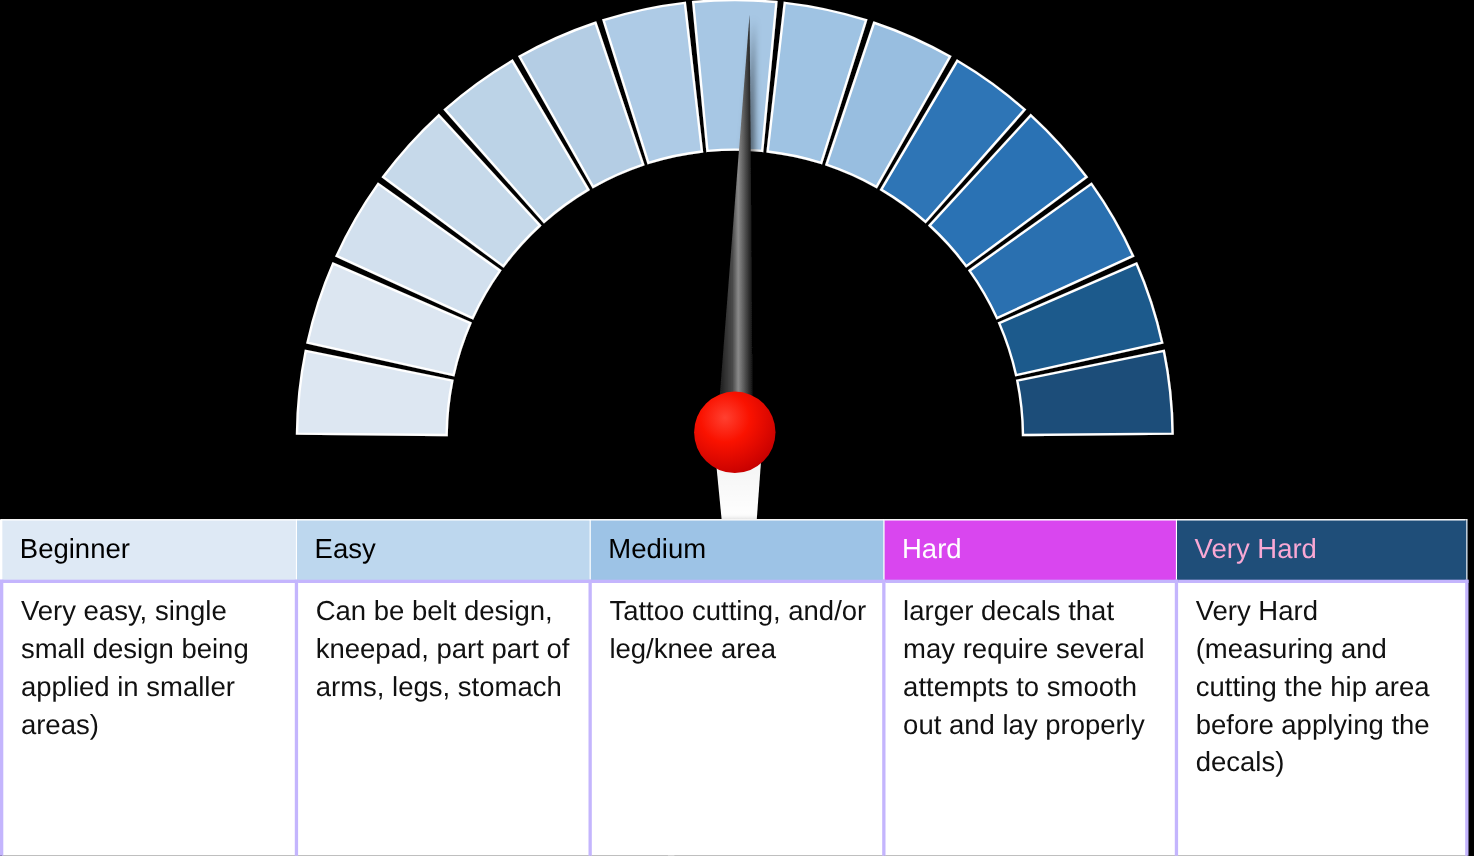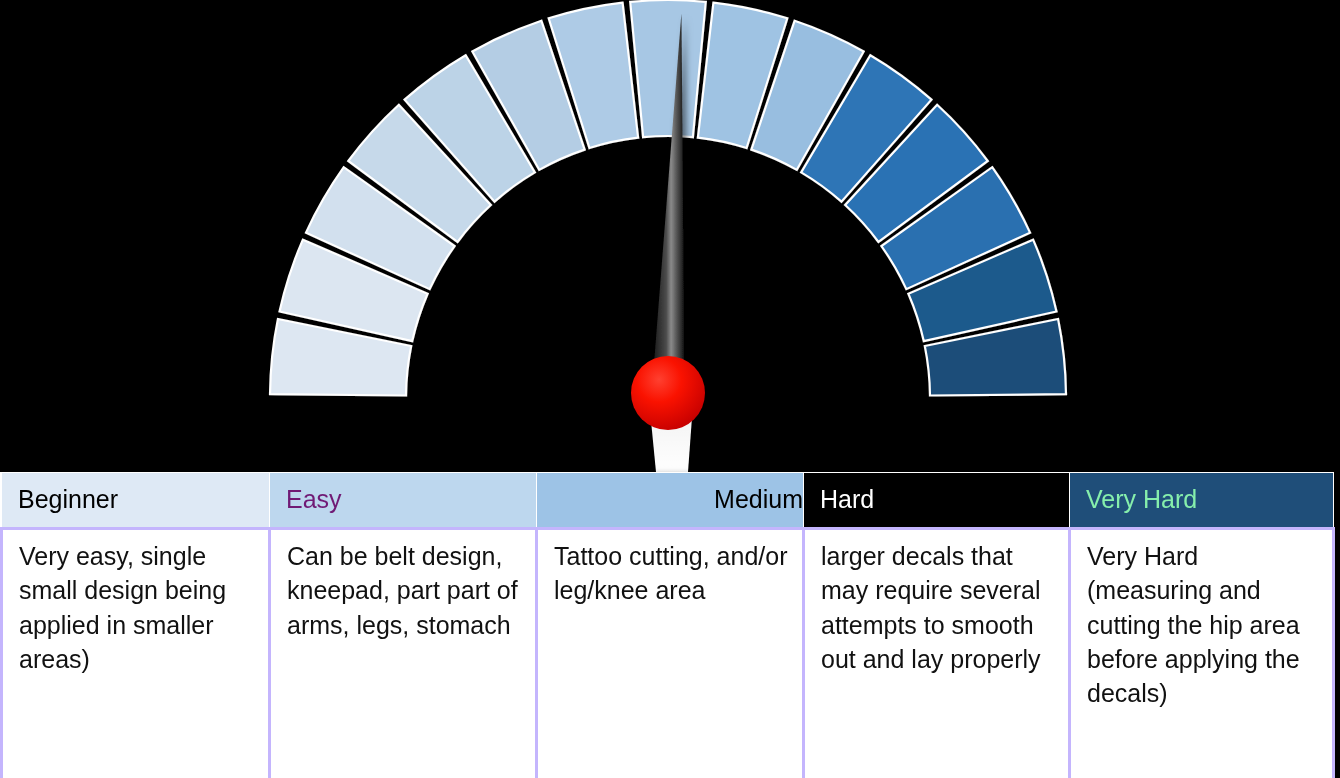--- a/index.html
+++ b/index.html
@@ -127,24 +127,24 @@
       <colgroup>
         <col class="c0">
           <col class="c1">
           <col class="c2">
           <col class="c3">
           <col class="c4">
       </colgroup>
       <thead>
         <tr>
           <th style="background: rgb(222, 233, 245); color: rgb(0, 0, 0);">Beginner</th>
-          <th style="background: rgb(189, 215, 238); color: #701a75;">Easy</th>
-          <th style="background: rgb(157, 195, 230); color: rgb(0, 0, 0); text-align: right;">Medium</th>
-          <th style="background: #000000; color: rgb(255, 255, 255);">Hard</th>
-          <th style="background: rgb(31, 78, 121); color: #86efac;">Very Hard</th>
+          <th style="background: rgb(189, 215, 238); color: #000000;">Easy</th>
+          <th style="background: rgb(157, 195, 230); color: rgb(0, 0, 0);">Medium</th>
+          <th style="background: #d946ef; color: rgb(255, 255, 255);">Hard</th>
+          <th style="background: rgb(31, 78, 121); color: #f9a8d4;">Very Hard</th>
         </tr>
       </thead>
       <tbody>
         <tr>
           <td>Very easy, single small design being applied in smaller areas)</td>
           <td>Can be belt design, kneepad, part part of arms, legs, stomach</td>
           <td>Tattoo cutting, and/or leg/knee area</td>
           <td>larger decals that may require several attempts to smooth out and lay properly</td>
           <td>Very Hard (measuring and cutting the hip area before applying the decals)</td>
         </tr>

